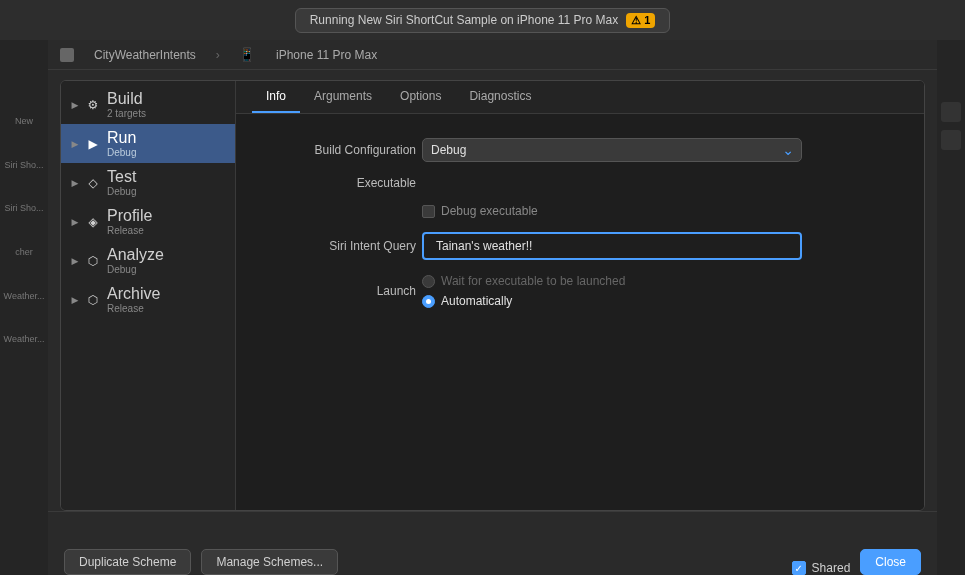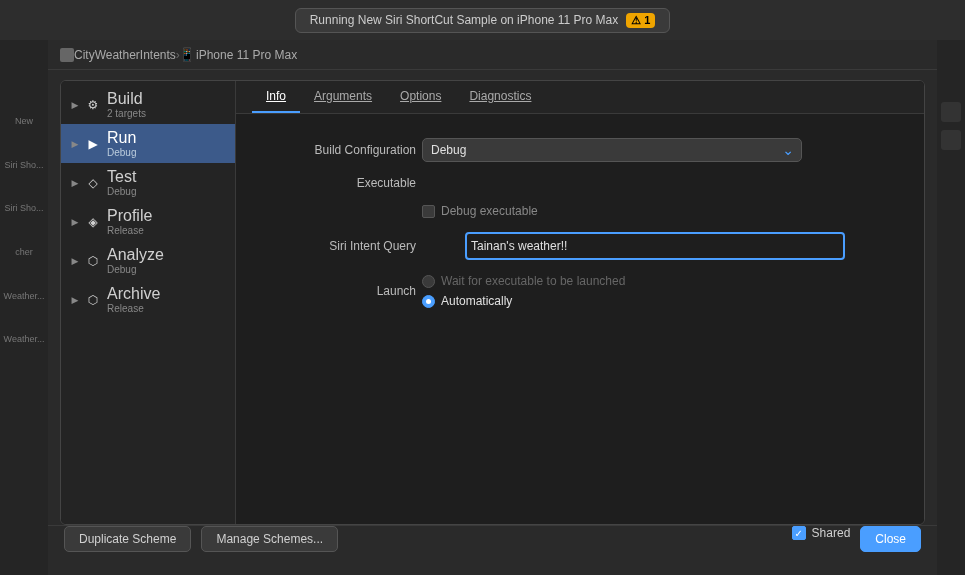--- a/index.html
+++ b/index.html
@@ -78,21 +78,21 @@
       display: flex;
       flex-direction: column;
     }
 
     
     .breadcrumb {
       height: 30px;
       display: flex;
       align-items: center;
       padding: 0 12px;
-      gap: 0;
+      gap: 20px;
       background: #2a2a2a;
       color: #aaa;
       font-size: 12px;
       border-bottom: 1px solid #3a3a3a;
     }
     .breadcrumb-icon {
       width: 14px; height: 14px;
       background: #666;
       border-radius: 2px;
       display: inline-block;
@@ -190,21 +190,20 @@
       border-bottom: 1px solid #3a3a3a;
       background: #242424;
       padding: 0 16px;
     }
     .tab {
       padding: 8px 14px;
       font-size: 12px;
       color: #aaa;
       cursor: pointer;
       border-bottom: 2px solid transparent;
-      text-decoration: underline;
     }
     .tab.active {
       color: #fff;
       border-bottom: 2px solid #4a9eff;
     }
 
     
     .form-area {
       flex: 1;
       padding: 24px 20px;
@@ -274,25 +273,24 @@
       color: #888;
       font-size: 12px;
     }
 
     
     .text-input {
       width: 100%;
       background: #1e1e1e;
       border: 2px solid #4a9eff;
       border-radius: 4px;
-      padding: 5px 4px;
+      padding: 5px 12px;
       color: #e0e0e0;
       font-size: 12px;
       outline: none;
-      margin-left: 43px;
     }
 
     
     .radio-group {
       display: flex;
       flex-direction: column;
       gap: 6px;
     }
     .radio-row {
       display: flex;
@@ -319,25 +317,25 @@
       background: #fff;
     }
     .radio-label {
       font-size: 12px;
       color: #e0e0e0;
     }
     .radio-label.disabled { color: #666; }
 
     
     .bottom-bar {
-      height: 50px;
+      height: 64px;
       background: #2a2a2a;
       border-top: 1px solid #3a3a3a;
       display: flex;
-      align-items: flex-start;
+      align-items: flex-end;
       padding: 0 16px;
       gap: 10px;
     }
 
     .btn {
       padding: 5px 14px;
       border-radius: 5px;
       font-size: 12px;
       cursor: pointer;
       border: 1px solid #555;

